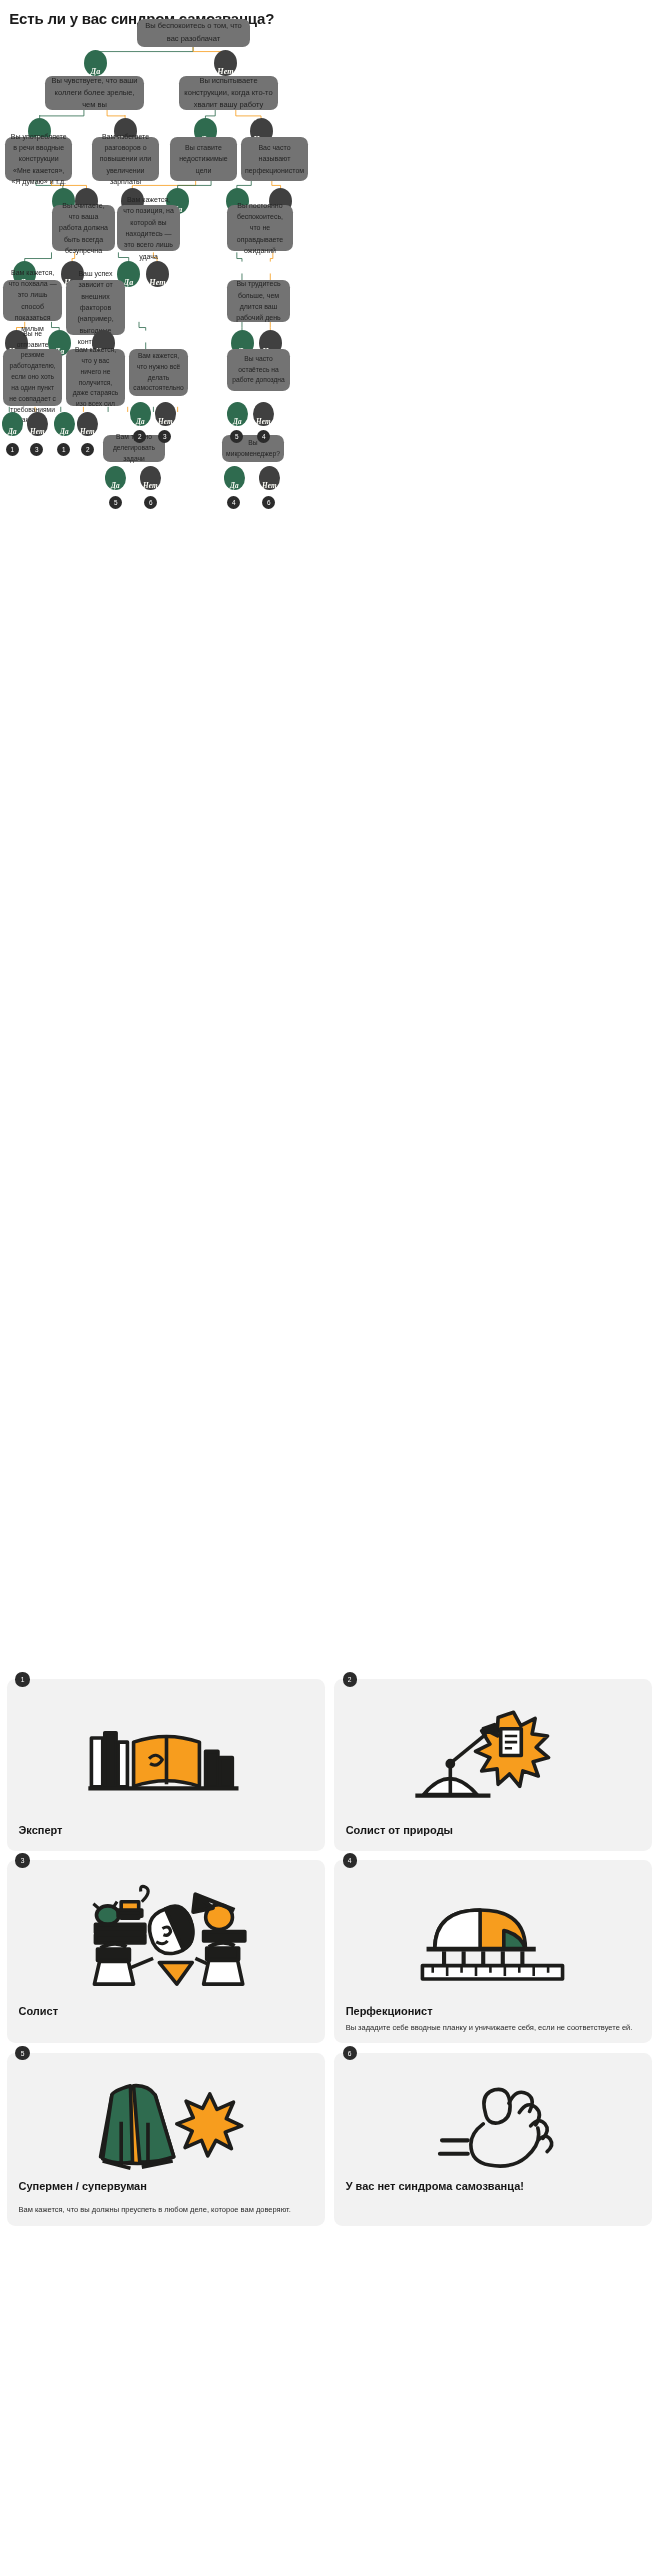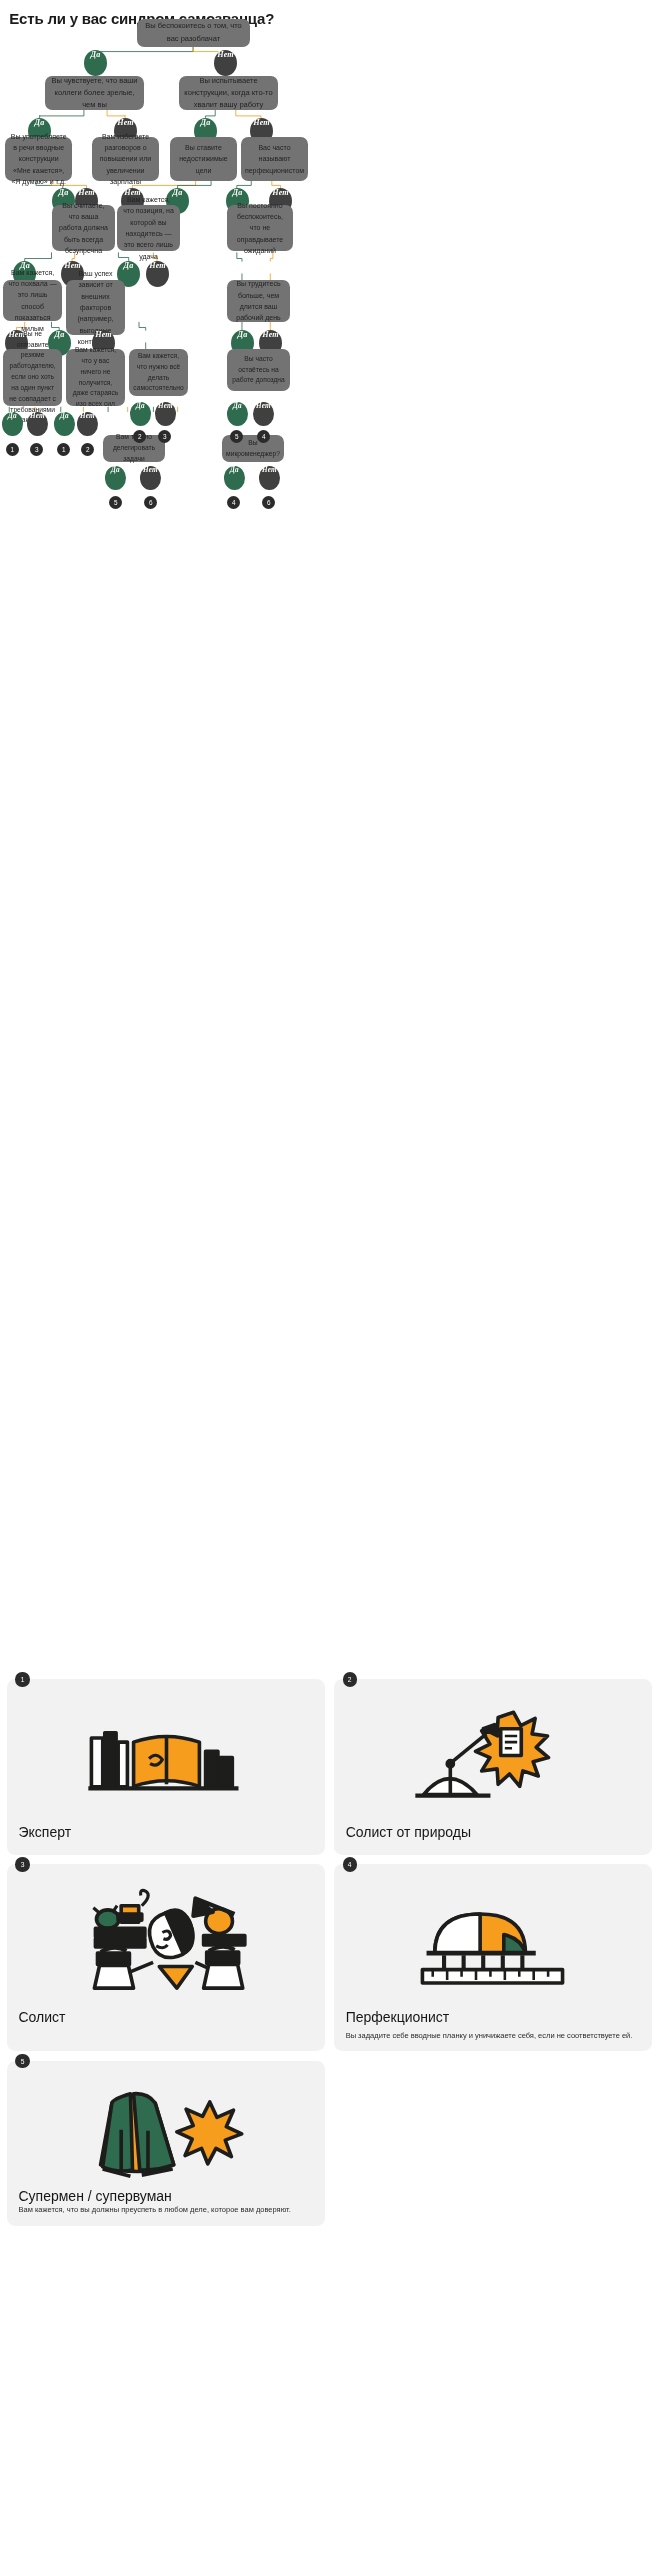--- a/index.html
+++ b/index.html
@@ -50,21 +50,21 @@
     font-size: 7.5px;
     line-height: 1.62;
     color: #232323;
     padding: 6.2px 5.2px;
   }
 
   .circ {
     position: absolute;
     border-radius: 50%;
     display: flex;
-    align-items: flex-start;
+    align-items: flex-end;
     justify-content: center;
     color: #fdfdf7;
     font-family: "Liberation Serif", "DejaVu Serif", serif;
     font-style: italic;
     font-weight: bold;
     font-size: 8.2px;
     letter-spacing: 0.1px;
   }
   .circ.yes { background: #2f6b4f; }
   .circ.no  { background: #404040; }
@@ -104,26 +104,26 @@
     color: #fff;
     display: flex; align-items: center; justify-content: center;
     font-size: 6.7px;
   }
   .card-art {
     height: 131px;
     display: flex; align-items: center; justify-content: center;
     margin-bottom: 3.1px;
   }
   .card-title {
-    font-size: 14px; font-weight: normal; color: #161616;
+    font-size: 11px; font-weight: bold; color: #161616;
     margin-bottom: 4.1px;
   }
   .card-text { font-size: 7.5px; line-height: 1.55; color: #2a2a2a; }
   .card.final .card-art { height: 113px; }
-  .card.final .card-title { margin-bottom: 0; }
+  .card.final .card-title { margin-bottom: 12px; }
 </style>
 </head>
 <body>
 
 <div class="page">
 
   <h1 class="title">Есть ли у вас синдром самозванца?</h1>
 
   <div class="flow">
 
@@ -498,17 +498,35 @@
               <path d="M78,110 L78,196 M130,112 L130,196" stroke="#1d1d1b" stroke-width="7"></path>
               <path d="M42,186 L96,200 M118,198 L178,186" stroke="#1d1d1b" stroke-width="7"></path>
               <path d="M250,56 l14,30 l32,-14 l-14,32 l30,14 l-32,12 l12,32 l-30,-16 l-16,30 l-12,-30 l-32,14 l14,-32 l-30,-14 l32,-12 l-14,-32 l32,14 Z" fill="#f79d1e"></path>
             </g>
           </svg>
         </div>
         <div class="card-title">Супермен / супервуман</div>
         <div class="card-text">Вам кажется, что вы должны преуспеть в любом деле, которое вам доверяют.</div>
       </div>
 
+      <div class="card final">
+        <div class="card-badge">6</div>
+        <div class="card-art">
+          <svg width="170" height="111" viewBox="0 0 330 215">
+            <g stroke="#1d1d1b" stroke-width="7" fill="none" stroke-linecap="round" stroke-linejoin="round">
+              <path d="M150,92 q-10,-36 18,-44 q28,-6 30,28 q2,30 -22,36 q-22,4 -26,-20 Z"></path>
+              <path d="M196,74 q14,-30 36,-18 q16,10 4,34"></path>
+              <path d="M216,92 q16,-24 32,-10 q14,12 0,34"></path>
+              <path d="M238,118 q16,-18 28,-4 q10,12 -4,28"></path>
+              <path d="M254,144 q14,-12 22,0 q8,12 -6,24"></path>
+              <path d="M146,114 q-24,18 -24,40 q0,34 36,40 q44,8 72,-16 q30,-26 22,-56"></path>
+              <path d="M116,146 L66,146 M116,172 L62,172" stroke-width="8"></path>
+            </g>
+          </svg>
+        </div>
+        <div class="card-title">У вас нет синдрома самозванца!</div>
+        <div class="card-text"></div>
+      </div>
     </div>
   </div>
 
 </div>
 
 
 </body></html>

